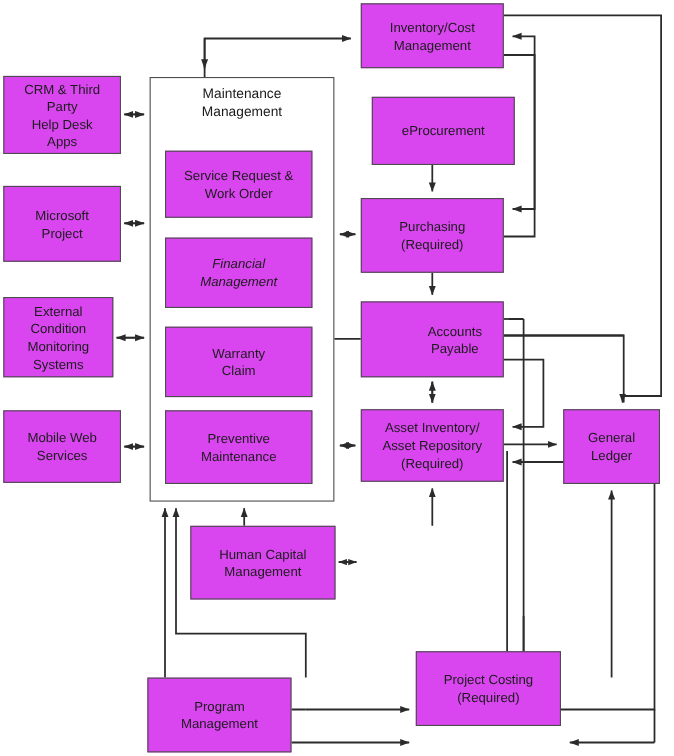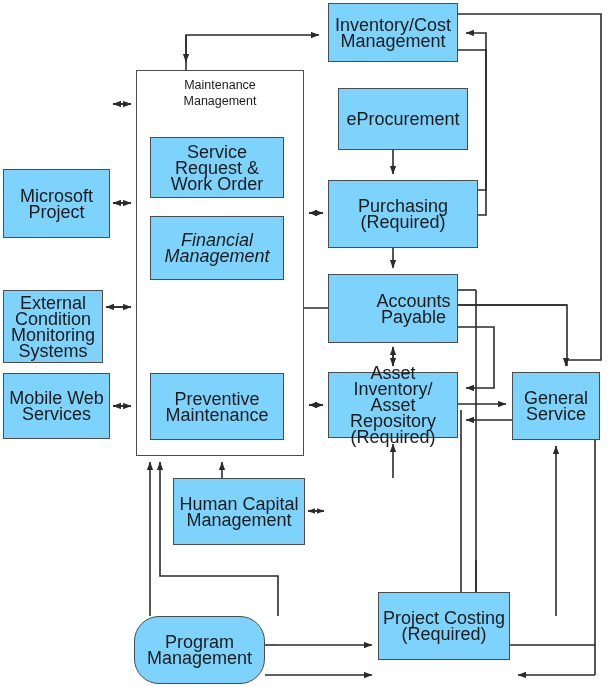--- a/index.html
+++ b/index.html
@@ -1,20 +1,20 @@
 <!DOCTYPE html>
 <html><head>
 <meta charset="utf-8">
 <style>
   html,body{margin:0;padding:0;background:#ffffff;}
   body{font-family:"Liberation Sans","DejaVu Sans",sans-serif;}
   #stage{position:relative;width:613px;height:687px;background:#ffffff;overflow:hidden;}
   #wires{position:absolute;left:0;top:0;width:613px;height:687px;}
   .node{position:absolute;box-sizing:border-box;display:flex;align-items:center;justify-content:center;text-align:center;
-        background:#7dd3fc;border:1.6px solid #4c4c4c;color:#1b1b1b;font-size:18px;line-height:16px;
+        background:#d946ef;border:1.6px solid #4c4c4c;color:#1b1b1b;font-size:12px;line-height:16px;
         padding:2px 3px;white-space:pre-line;}
   .group{position:absolute;box-sizing:border-box;background:#ffffff;border:1.6px solid #4c4c4c;}
   .group-title{position:absolute;left:0;right:0;top:6px;text-align:center;font-size:12.5px;line-height:16px;
         color:#1b1b1b;white-space:pre-line;}
 </style>
 </head>
 <body>
 
 <div id="stage">
 
@@ -101,63 +101,69 @@
       <path d="M595,645 L595,675"></path>
 
     </g>
   </svg>
 
   <div class="group" style="left:136px;top:70px;width:168px;height:386px;">
     <div class="group-title">Maintenance
 Management</div>
   </div>
 
+  <div class="node" style="left:3px;top:69px;width:107px;height:71px;">CRM &amp; Third
+Party
+Help Desk
+Apps</div>
 
   <div class="node" style="left:3px;top:169px;width:107px;height:69px;">Microsoft
 Project</div>
 
-  <div class="node" style="left:3px;top:270px;width:100px;height:73px;margin-top:20px;">External
+  <div class="node" style="left:3px;top:270px;width:100px;height:73px;">External
 Condition
 Monitoring
 Systems</div>
 
   <div class="node" style="left:3px;top:373px;width:107px;height:66px;">Mobile Web
 Services</div>
 
   <div class="node" style="left:150px;top:137px;width:134px;height:61px;">Service Request &amp;
 Work Order</div>
 
   <div class="node" style="left:150px;top:216px;width:134px;height:64px;font-style:italic;">Financial
 Management</div>
 
+  <div class="node" style="left:150px;top:297px;width:134px;height:64px;">Warranty
+Claim</div>
 
   <div class="node" style="left:150px;top:373px;width:134px;height:67px;">Preventive
 Maintenance</div>
 
   <div class="node" style="left:328px;top:3px;width:130px;height:59px;">Inventory/Cost
 Management</div>
 
   <div class="node" style="left:338px;top:88px;width:130px;height:62px;">eProcurement</div>
 
-  <div class="node" style="left:328px;top:180px;width:150px;height:68px;">Purchasing
+  <div class="node" style="left:328px;top:180px;width:130px;height:68px;">Purchasing
 (Required)</div>
 
   <div class="node" style="left:328px;top:274px;width:130px;height:69px;padding-left:44px;">Accounts
 Payable</div>
 
   <div class="node" style="left:328px;top:372px;width:130px;height:66px;">Asset Inventory/
 Asset Repository
 (Required)</div>
 
 
   <div class="node" style="left:173px;top:478px;width:132px;height:67px;">Human Capital
 Management</div>
 
   <div class="node" style="left:512px;top:372px;width:88px;height:68px;">General
-Service</div>
+Ledger</div>
 
-  <div class="node" style="left:134px;top:616px;width:131px;height:68px;border-radius:25px;">Program
+  <div class="node" style="left:134px;top:616px;width:131px;height:68px;">Program
 Management</div>
 
   <div class="node" style="left:378px;top:592px;width:132px;height:68px;">Project Costing
 (Required)</div>
 
 </div>
 
 </body></html>

